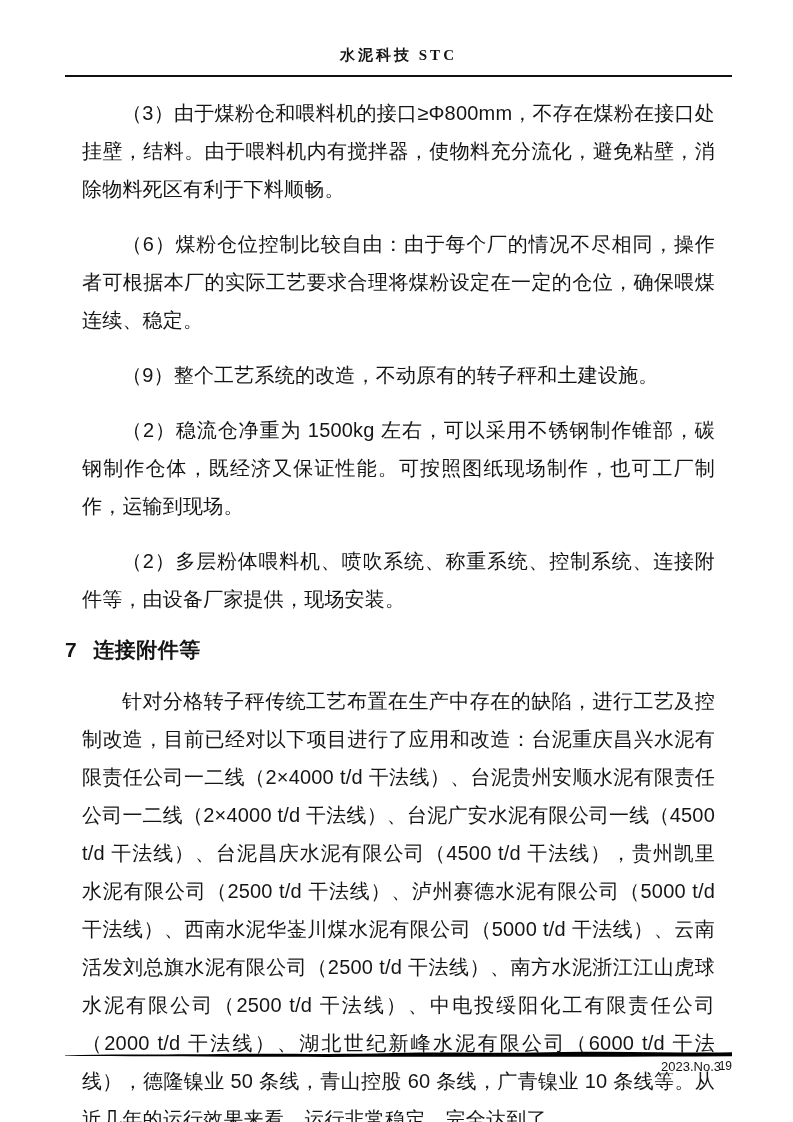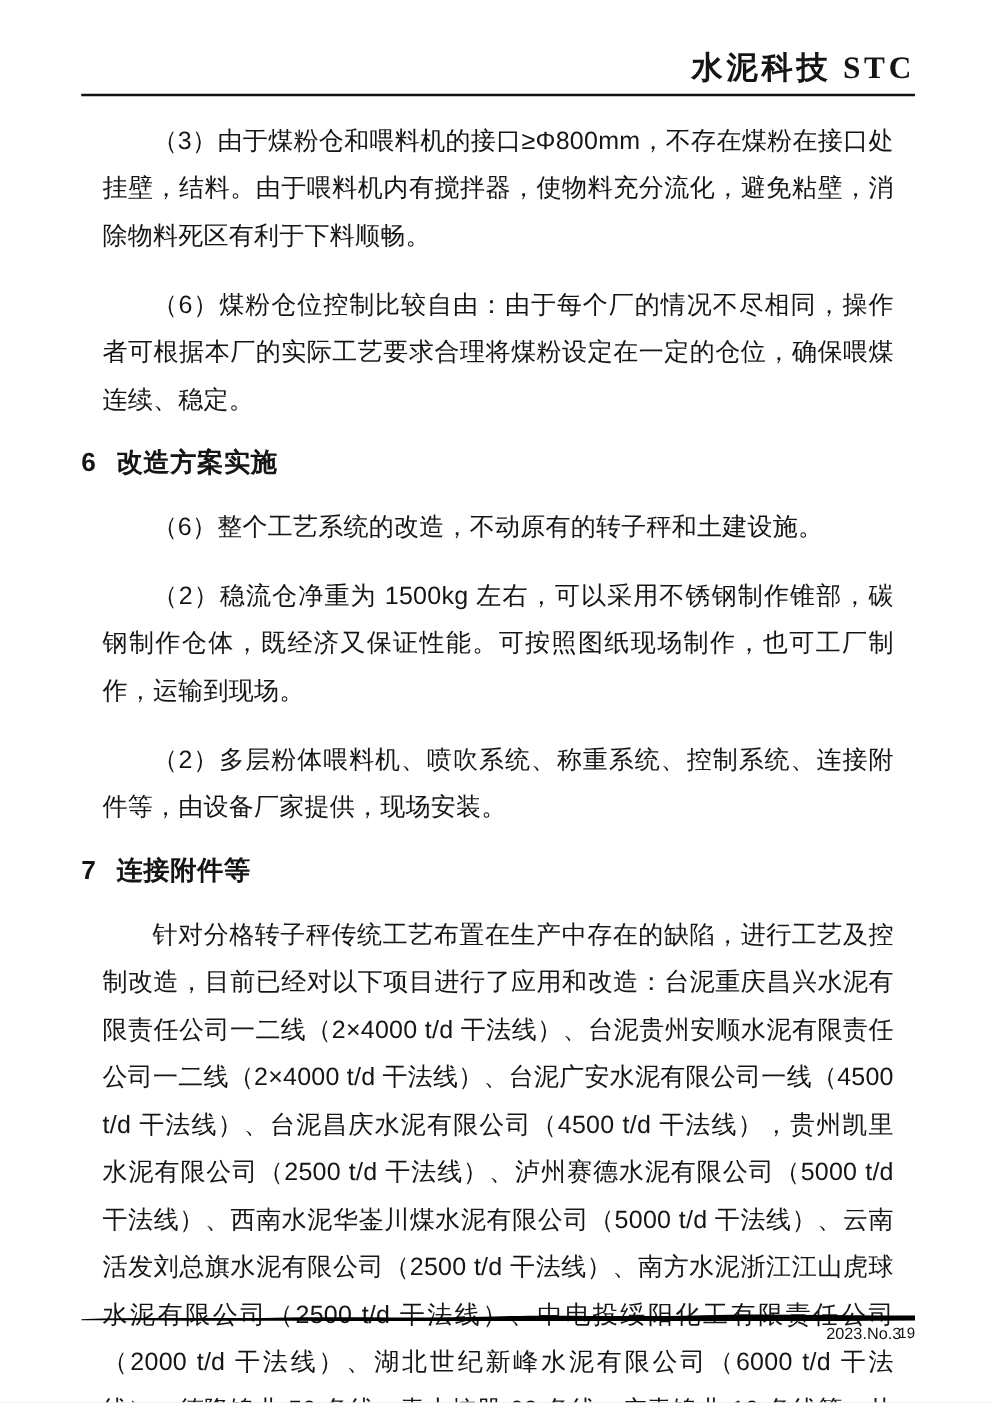--- a/index.html
+++ b/index.html
@@ -13,22 +13,22 @@
     color: #151515;
     overflow: hidden;
   }
   .content {
     position: absolute;
     left: 65px;
     top: 40px;
     width: 667px;
   }
   .journal-title {
-    text-align: right;
-    font-size: 25px;
+    text-align: center;
+    font-size: 15px;
     line-height: 30px;
     font-weight: 600;
     letter-spacing: 3px;
     font-family: "Liberation Serif", "DejaVu Serif", serif;
   }
   .header-rule {
     margin-top: 5px;
     border-bottom: 2.5px solid #111;
     height: 0;
   }
@@ -85,25 +85,22 @@
     <div class="journal-header">
       <div class="journal-title">水泥科技 STC</div>
       <div class="header-rule"></div>
     </div>
 
     <p class="body-para">（3）由于煤粉仓和喂料机的接口≥Φ800mm，不存在煤粉在接口处挂壁，结料。由于喂料机内有搅拌器，使物料充分流化，避免粘壁，消除物料死区有利于下料顺畅。</p>
 
     <p class="body-para">（6）煤粉仓位控制比较自由：由于每个厂的情况不尽相同，操作者可根据本厂的实际工艺要求合理将煤粉设定在一定的仓位，确保喂煤连续、稳定。</p>
 
 
-    <h2 class="section-heading">
-      <span class="sec-num">6</span><span class="sec-title">改造方案实施</span>
-    </h2>
 
-    <p class="body-para">（6）整个工艺系统的改造，不动原有的转子秤和土建设施。</p>
+    <p class="body-para">（9）整个工艺系统的改造，不动原有的转子秤和土建设施。</p>
 
     <p class="body-para">（2）稳流仓净重为 1500kg 左右，可以采用不锈钢制作锥部，碳钢制作仓体，既经济又保证性能。可按照图纸现场制作，也可工厂制作，运输到现场。</p>
 
     <p class="body-para">（2）多层粉体喂料机、喷吹系统、称重系统、控制系统、连接附件等，由设备厂家提供，现场安装。</p>
 
 
     <h2 class="section-heading">
       <span class="sec-num">7</span><span class="sec-title">连接附件等</span>
     </h2>
 

